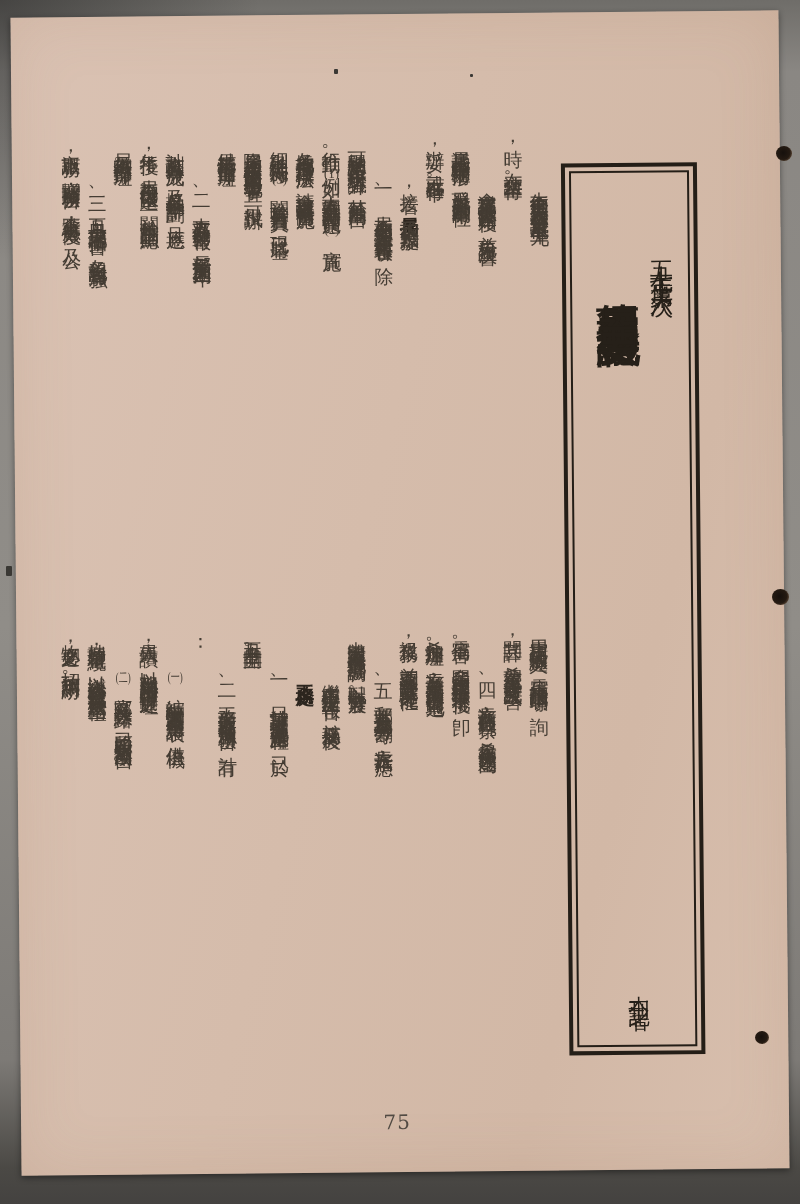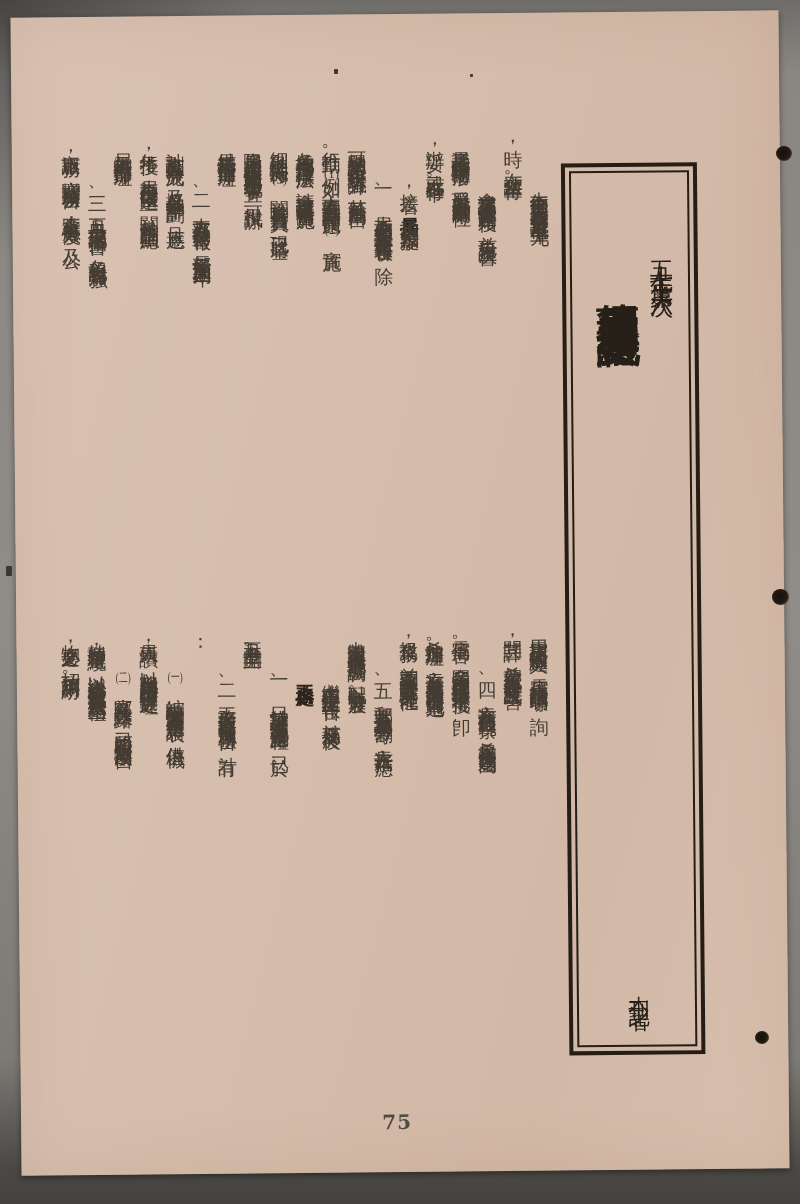--- a/index.html
+++ b/index.html
@@ -45,21 +45,21 @@
     color:#443c33;font-size:19px;letter-spacing:1.8px;
   }
   .section .col{line-height:26px;height:100%;}
   .sec-top{left:46px;top:122px;width:494px;height:488px;}
   .sec-bottom{left:33px;top:612px;width:502px;height:490px;}
   .b{font-weight:bold;color:#2c251e;}
   .tcy{text-combine-upright:all;font-size:.72em;letter-spacing:0;}
   
   .page-number{
     position:absolute;left:346px;top:1096px;width:60px;text-align:center;
-    font-family:"DejaVu Serif", serif;font-size:20px;color:#514a43;letter-spacing:1px;font-weight:bold;
+    font-family:"DejaVu Serif", serif;font-size:20px;color:#514a43;letter-spacing:1px;
   }
   
   .hole{
     position:absolute;border-radius:50%;
     background:radial-gradient(circle at 45% 45%, #16100c 0%, #241a12 55%, #5c4634 78%, rgba(92,70,52,0) 100%);
   }
   .speck{position:absolute;background:#3a3834;border-radius:1px;}
 </style>
 </head>
 <body>

